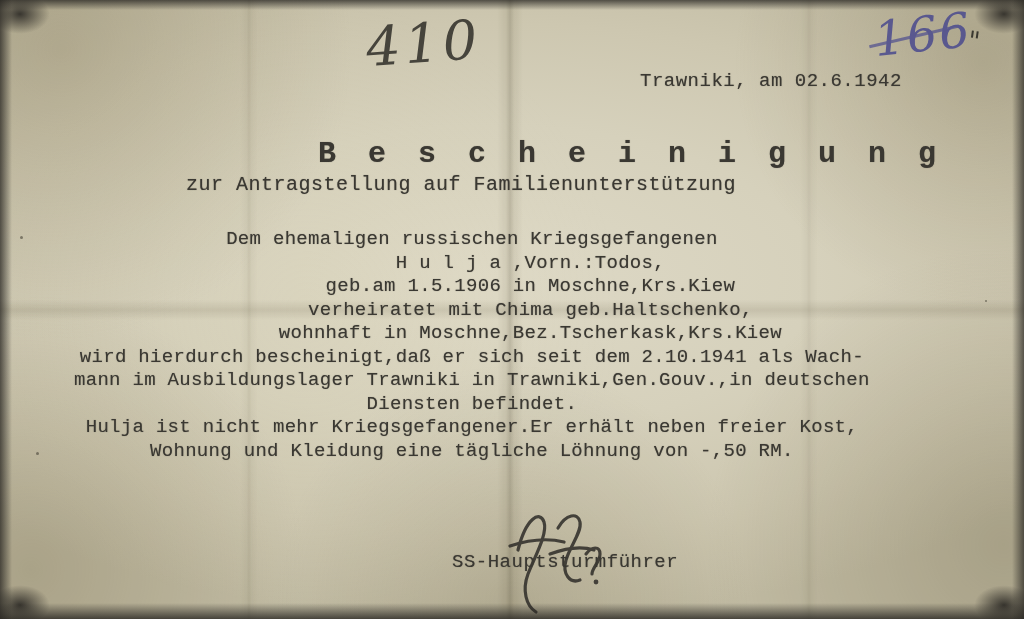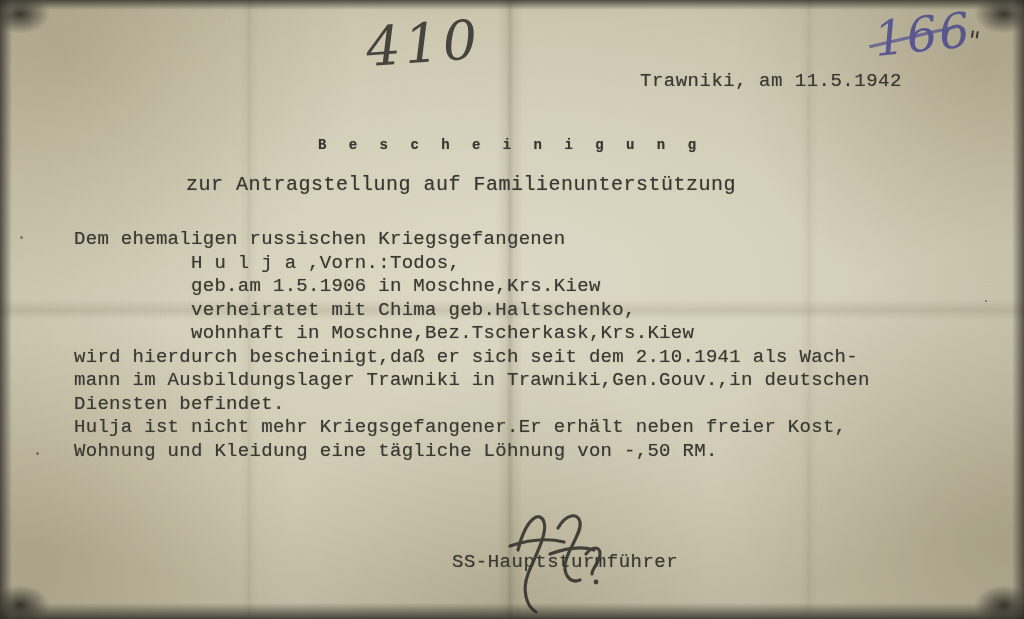--- a/index.html
+++ b/index.html
@@ -103,40 +103,41 @@
     letter-spacing: .5px;
   }
   .date-line {
     left: 640px;
     top: 70px;
     font-size: 19px;
   }
   .title-main {
     left: 318px;
     top: 137px;
-    font-size: 14px;
+    font-size: 30px;
     letter-spacing: 7px;
     font-weight: 600;
   }
   .title-sub {
     left: 186px;
     top: 173px;
     font-size: 20px;
   }
   .body-block {
     position: absolute;
     left: 74px;
     top: 228px;
     font-size: 19px;
     line-height: 23.5px;
     white-space: pre;
     font-family: "Liberation Mono", "DejaVu Sans Mono", monospace;
     color: #3a3832;
     text-shadow: 0 0 1px rgba(58,56,50,.5);
     letter-spacing: .3px;
+    text-align: center;
   }
   .sig-line {
     left: 315px;
     top: 498px;
     font-size: 19px;
   }
   .rank-line {
     left: 452px;
     top: 551px;
     font-size: 19px;
@@ -214,21 +215,21 @@
 
   <div class="fold f2"></div>
   <div class="fold f1"></div>
   <div class="fold f3"></div>
   <div class="hfold"></div>
 
   <div class="hand-410">410</div>
   <div class="hand-166">166</div>
   <div class="hand-quote">"</div>
 
-  <div class="typed date-line">Trawniki, am 11.5.1942</div>
+  <div class="typed date-line">Trawniki, am 02.6.1942</div>
 
   <div class="typed title-main">B e s c h e i n i g u n g</div>
   <div class="typed title-sub">zur Antragstellung auf Familienunterstützung</div>
 
   <div class="body-block">Dem ehemaligen russischen Kriegsgefangenen
           H u l j a ,Vorn.:Todos,
           geb.am 1.5.1906 in Moschne,Krs.Kiew
           verheiratet mit Chima geb.Haltschenko,
           wohnhaft in Moschne,Bez.Tscherkask,Krs.Kiew
 wird hierdurch bescheinigt,daß er sich seit dem 2.10.1941 als Wach-

